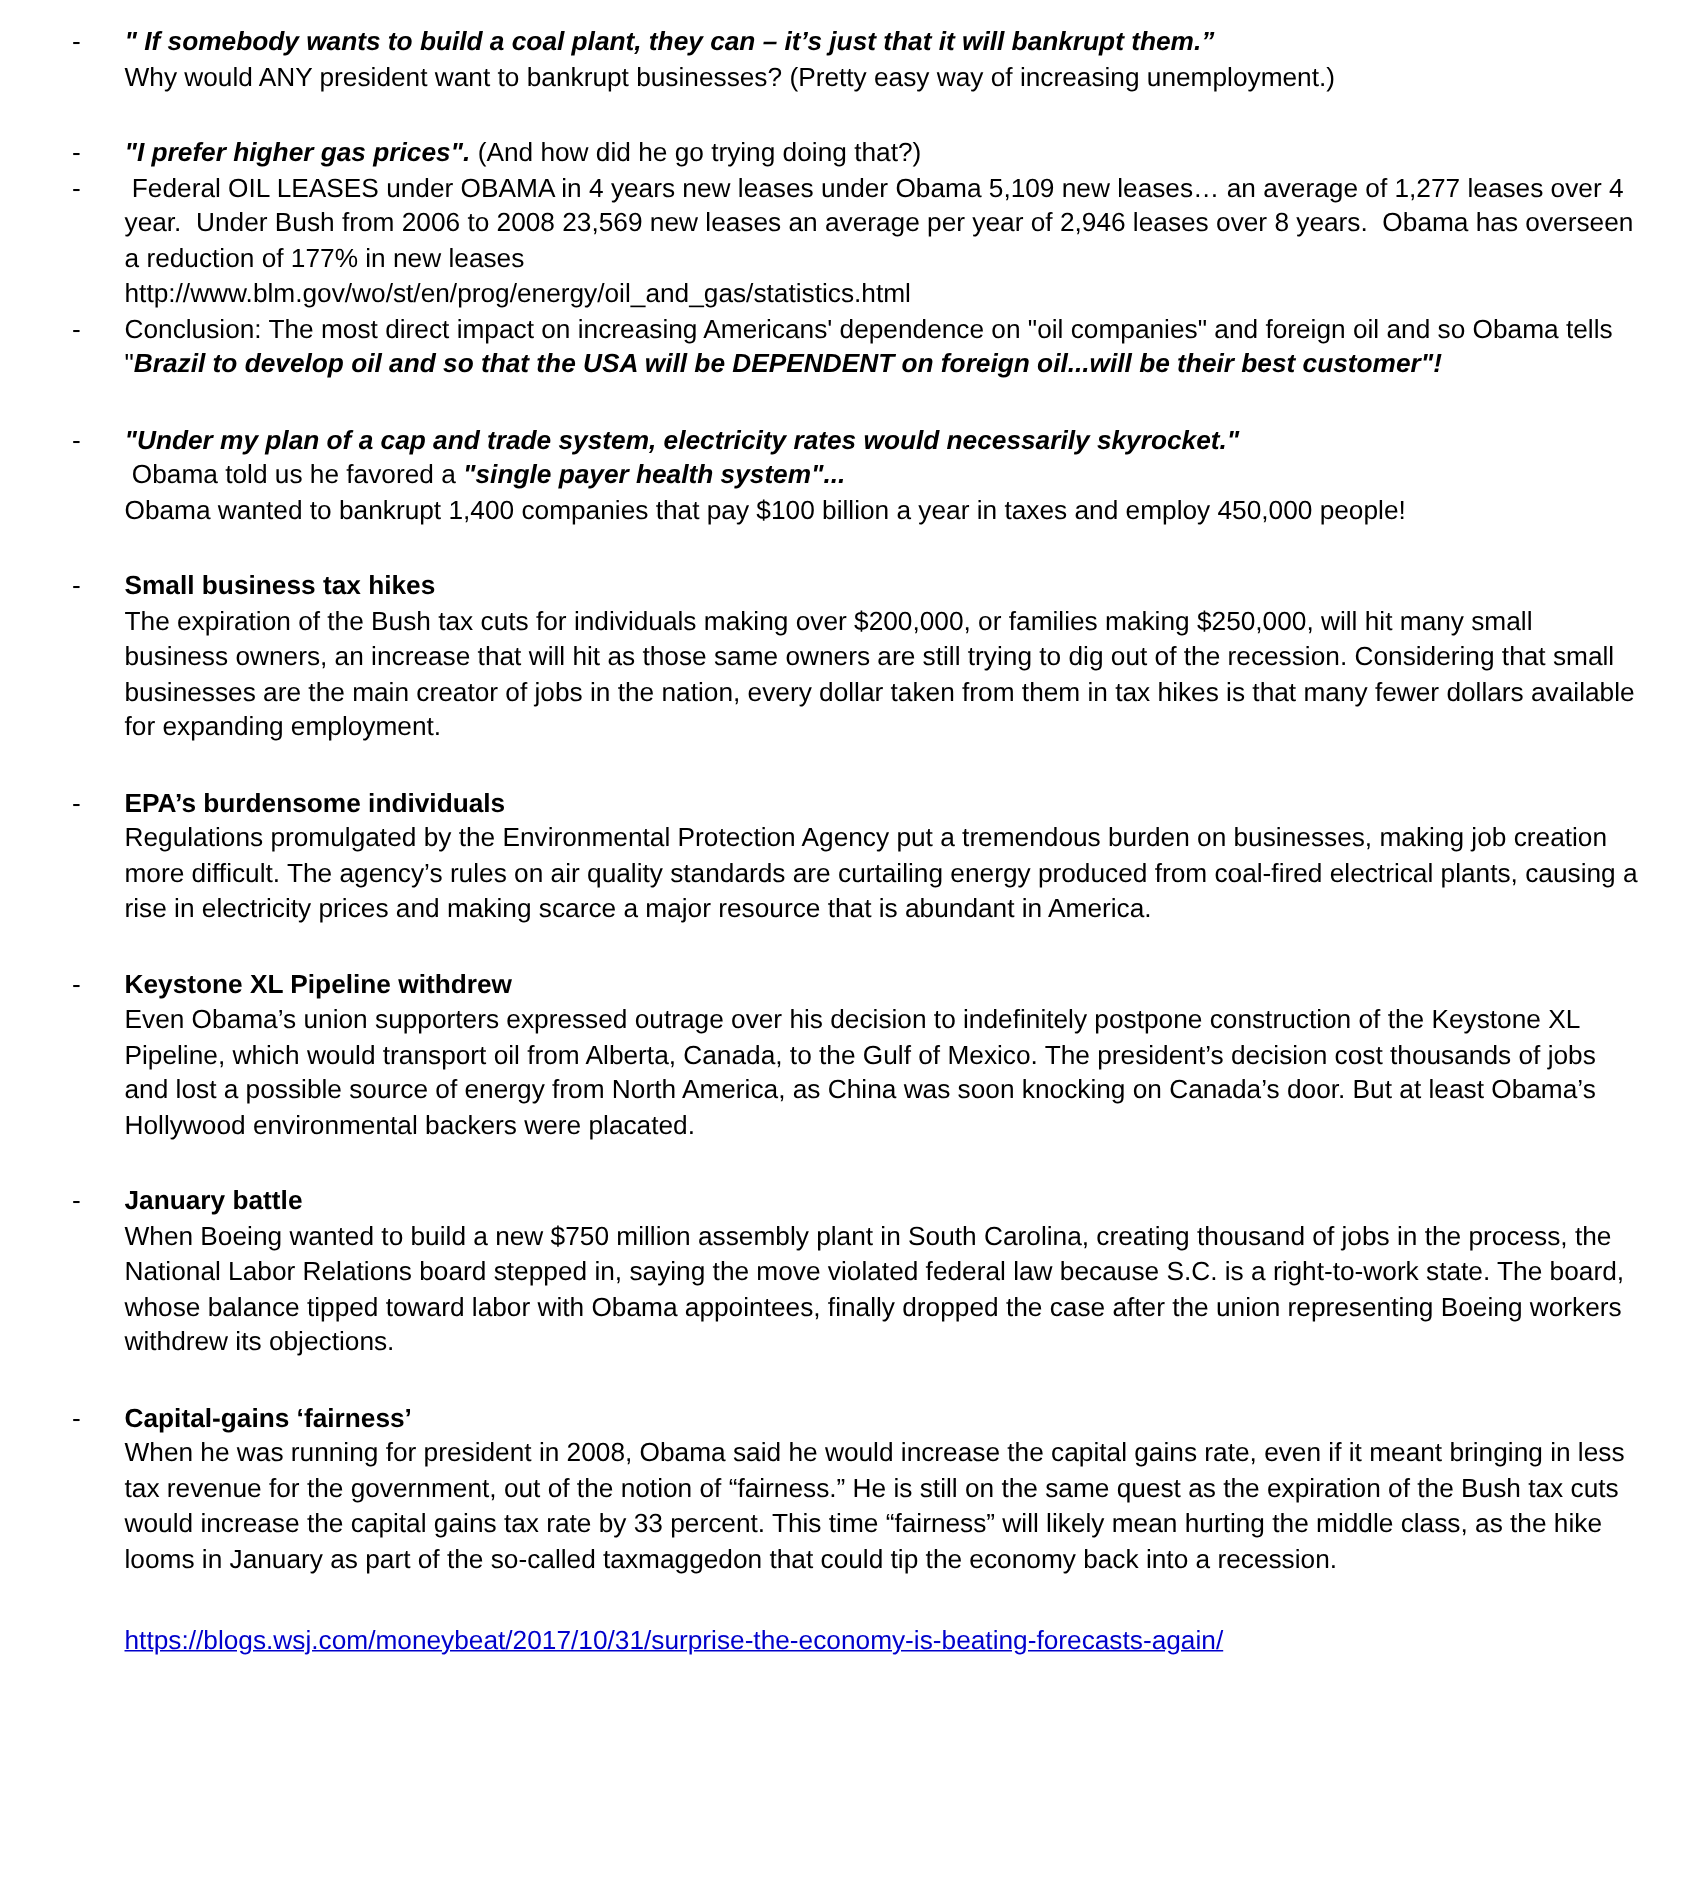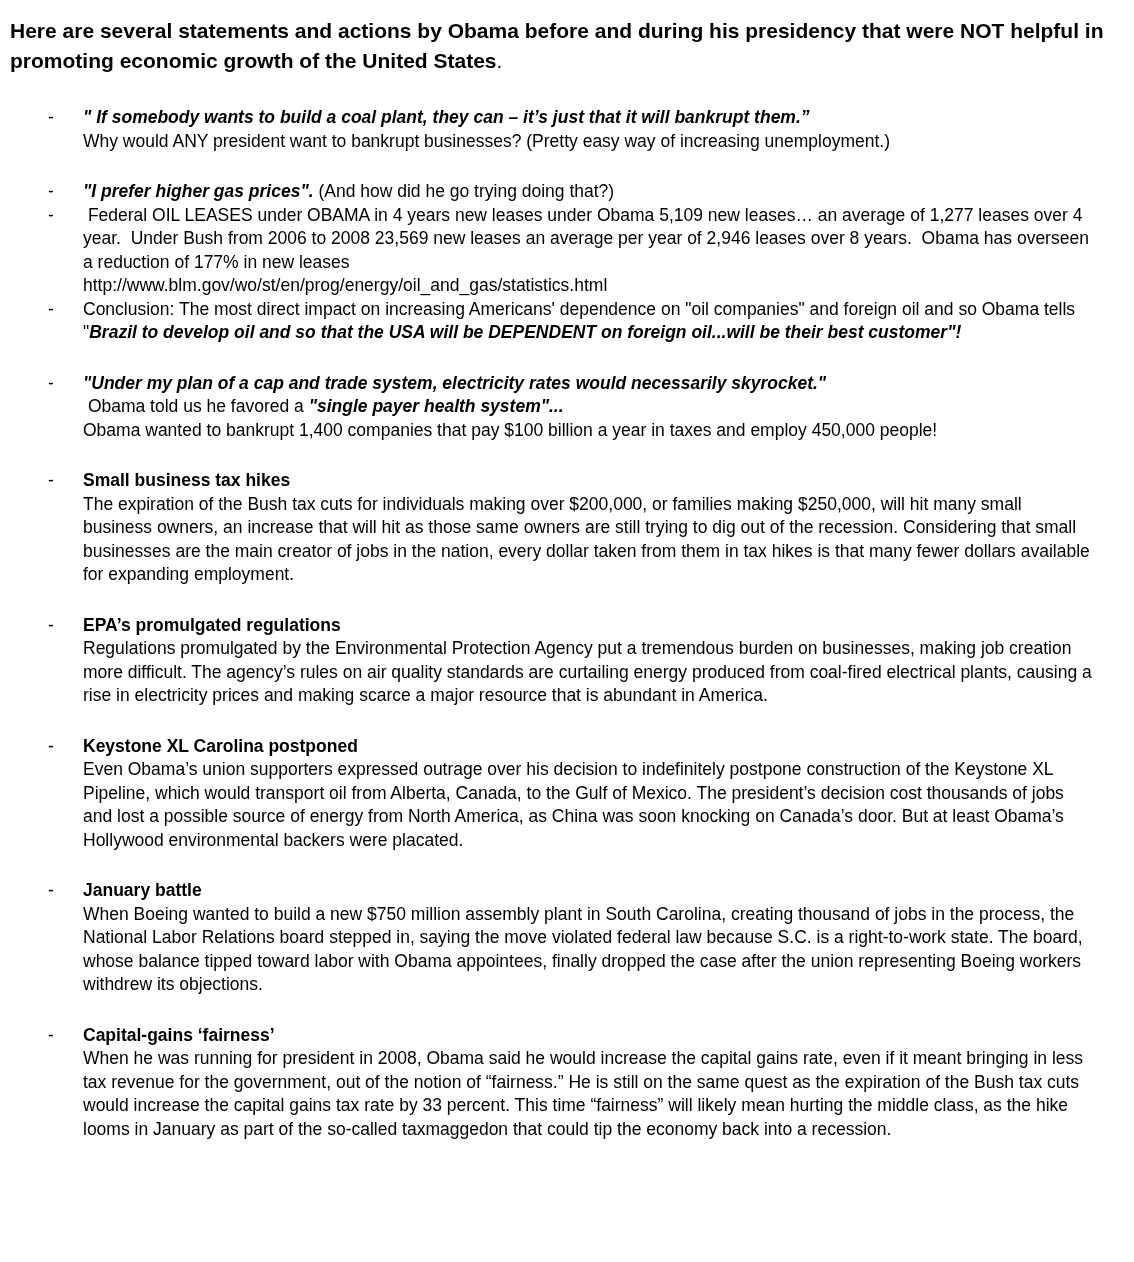--- a/index.html
+++ b/index.html
@@ -52,21 +52,20 @@
   .source-link {
     text-decoration: underline;
     cursor: pointer;
   }
 </style>
 </head>
 <body>
 
 <div class="page">
 
-  <div class="heading"><span>Here are several statements and actions by Obama before and during his presidency that were NOT helpful in promoting economic growth of the United States</span><span class="period">.</span></div>
 
   <div class="bullet-list">
       <div class="bullet">
         <span class="marker">-</span>
         <div class="content"><span class="seg-bold-italic">" If somebody wants to build a coal plant, they can – it’s just that it will bankrupt them.”</span><span class="seg-regular">
 Why would ANY president want to bankrupt businesses? (Pretty easy way of increasing unemployment.)</span></div>
       </div>
       <div class="bullet spaced">
         <span class="marker">-</span>
         <div class="content"><span class="seg-bold-italic">"I prefer higher gas prices".</span><span class="seg-regular"> (And how did he go trying doing that?)</span></div>
@@ -86,34 +85,37 @@
  Obama told us he favored a </span><span class="seg-bold-italic">"single payer health system"...</span><span class="seg-regular">
 Obama wanted to bankrupt 1,400 companies that pay $100 billion a year in taxes and employ 450,000 people!</span></div>
       </div>
       <div class="bullet spaced">
         <span class="marker">-</span>
         <div class="content"><span class="seg-bold">Small business tax hikes</span><span class="seg-regular">
 The expiration of the Bush tax cuts for individuals making over $200,000, or families making $250,000, will hit many small business owners, an increase that will hit as those same owners are still trying to dig out of the recession. Considering that small businesses are the main creator of jobs in the nation, every dollar taken from them in tax hikes is that many fewer dollars available for expanding employment.</span></div>
       </div>
       <div class="bullet spaced">
         <span class="marker">-</span>
-        <div class="content"><span class="seg-bold">EPA’s promulgated regulations</span><span class="seg-regular">
+        <div class="content"><span class="seg-bold">EPA’s burdensome individuals</span><span class="seg-regular">
 Regulations promulgated by the Environmental Protection Agency put a tremendous burden on businesses, making job creation more difficult. The agency’s rules on air quality standards are curtailing energy produced from coal-fired electrical plants, causing a rise in electricity prices and making scarce a major resource that is abundant in America.</span></div>
       </div>
       <div class="bullet spaced">
         <span class="marker">-</span>
-        <div class="content"><span class="seg-bold">Keystone XL Carolina postponed</span><span class="seg-regular">
+        <div class="content"><span class="seg-bold">Keystone XL Pipeline withdrew</span><span class="seg-regular">
 Even Obama’s union supporters expressed outrage over his decision to indefinitely postpone construction of the Keystone XL Pipeline, which would transport oil from Alberta, Canada, to the Gulf of Mexico. The president’s decision cost thousands of jobs and lost a possible source of energy from North America, as China was soon knocking on Canada’s door. But at least Obama’s Hollywood environmental backers were placated.</span></div>
       </div>
       <div class="bullet spaced">
         <span class="marker">-</span>
         <div class="content"><span class="seg-bold">January battle</span><span class="seg-regular">
 When Boeing wanted to build a new $750 million assembly plant in South Carolina, creating thousand of jobs in the process, the National Labor Relations board stepped in, saying the move violated federal law because S.C. is a right-to-work state. The board, whose balance tipped toward labor with Obama appointees, finally dropped the case after the union representing Boeing workers withdrew its objections.</span></div>
       </div>
       <div class="bullet spaced">
         <span class="marker">-</span>
         <div class="content"><span class="seg-bold">Capital-gains ‘fairness’</span><span class="seg-regular">
 When he was running for president in 2008, Obama said he would increase the capital gains rate, even if it meant bringing in less tax revenue for the government, out of the notion of “fairness.” He is still on the same quest as the expiration of the Bush tax cuts would increase the capital gains tax rate by 33 percent. This time “fairness” will likely mean hurting the middle class, as the hike looms in January as part of the so-called taxmaggedon that could tip the economy back into a recession.</span></div>
       </div>
     </div>
 
+  <div class="link-row">
+    <a class="source-link" style="color: rgb(0, 0, 204);">https://blogs.wsj.com/moneybeat/2017/10/31/surprise-the-economy-is-beating-forecasts-again/</a>
+  </div>
 
 </div>
 
 </body></html>

